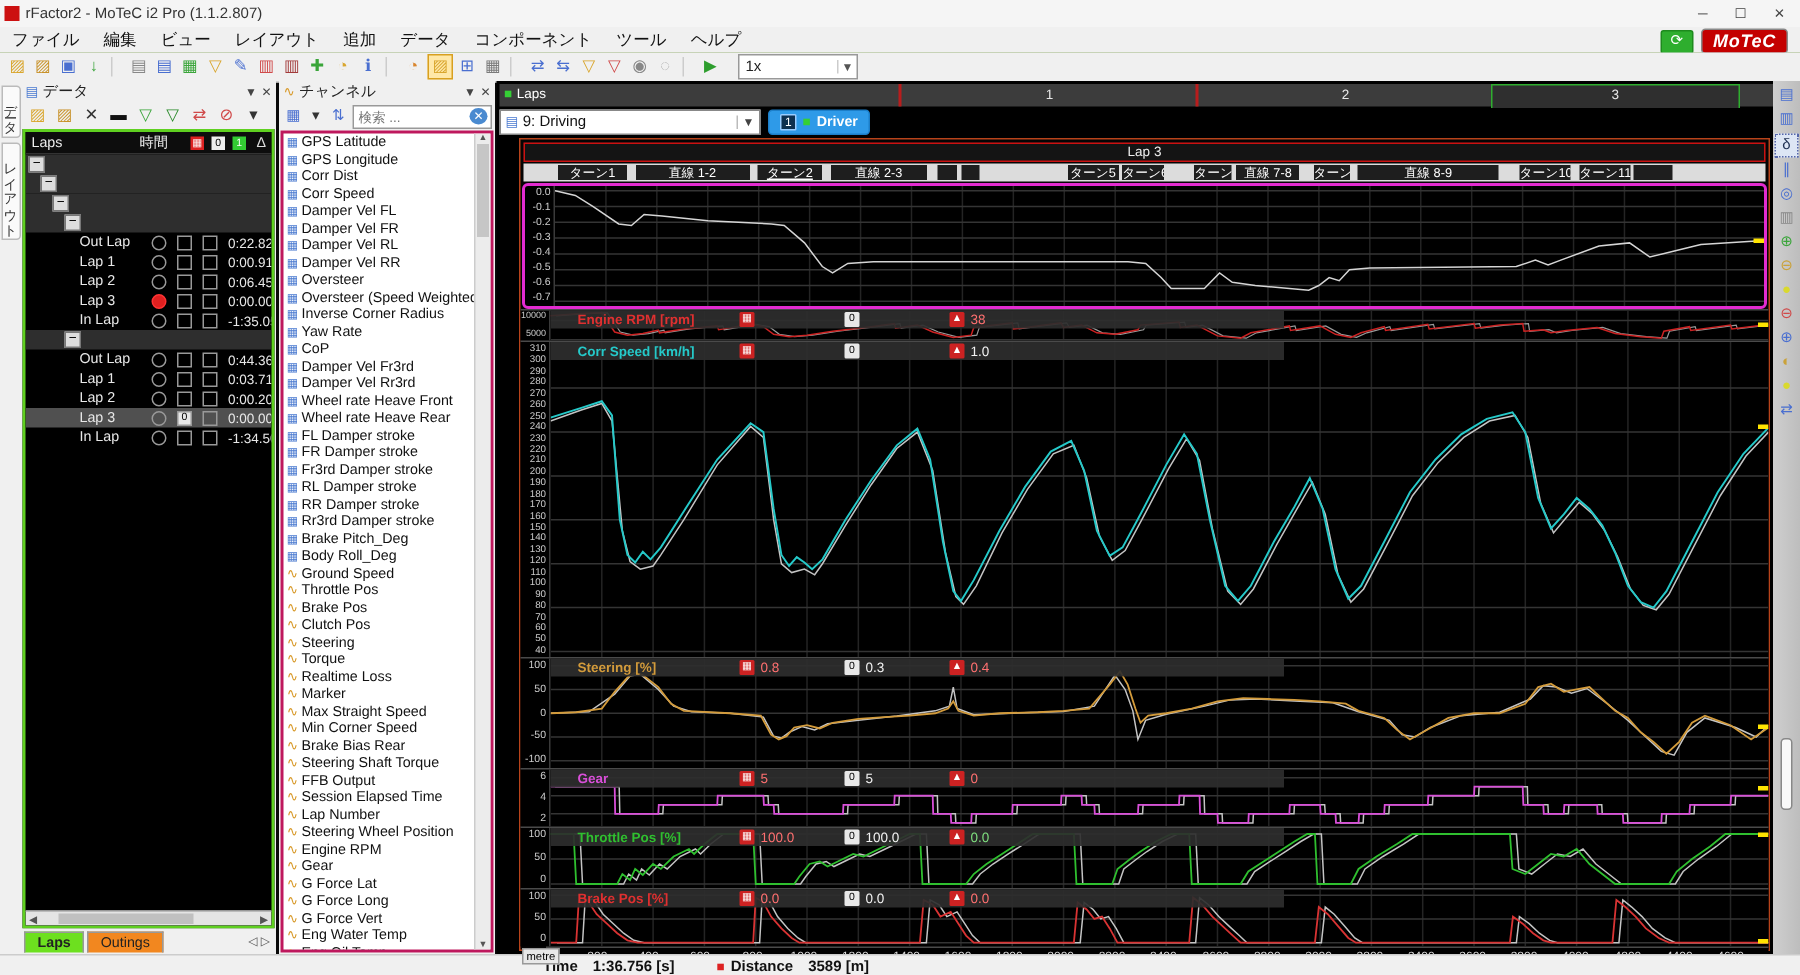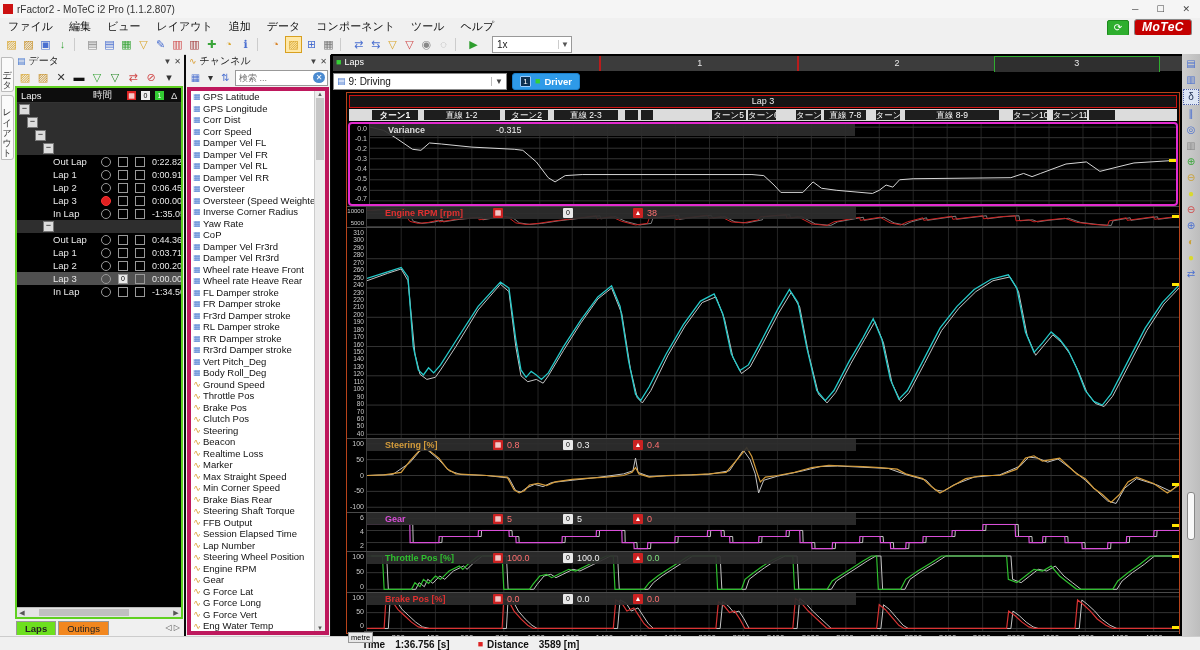--- a/index.html
+++ b/index.html
@@ -65,21 +65,21 @@
   .ptab.green{background:#6de01f;font-weight:bold}
   .ptab.orange{background:#f2871f}
   .ptarr{margin-left:auto;font-size:8px;color:#555;padding-right:2px}
   
   .chpane{left:186px;top:54px;width:144px;height:582px;background:#f0f0f0;display:flex;flex-direction:column}
   .chtools{height:19px;display:flex;align-items:center;gap:2px;padding:0 2px}
   .chtools .tbi{width:13px;font-size:10px}
   .searchbox{flex:1;height:14px;background:#fff;border:1px solid #999;display:flex;align-items:center}
   .searchbox input{border:none;outline:none;width:70px;font-size:9px;padding:0 3px;background:transparent;font-family:inherit}
   .clearbtn{margin-left:auto;width:12px;color:#fff;background:#4a8ad0;border-radius:50%;font-size:8px;line-height:11px;text-align:center;height:11px;margin-right:2px}
-  .chlist{flex:1;background:#fff;border:4px solid #be185d;margin:0 1px 1px 1px;overflow:hidden;position:relative}
+  .chlist{flex:1;background:#fff;border:2px solid #be185d;margin:0 1px 1px 1px;overflow:hidden;position:relative}
   .chitem{height:11.5px;display:flex;align-items:center;font-size:9.5px;color:#111;white-space:nowrap}
   .chitem .ic{width:12px;text-align:center;font-size:8px;flex:none}
   .chitem.grid .ic::before{content:"▦";color:#4a7ad0}
   .chitem.wave .ic::before{content:"∿";color:#d89a2a;font-size:9px}
   .chscroll{position:absolute;right:0;top:0;bottom:0;width:10px;background:#ececec;border-left:1px solid #ccc;display:flex;flex-direction:column;align-items:center;font-size:6px;color:#555}
   .chthumb{width:8px;height:62px;background:#c6c6c6;margin-top:1px}
   
   .grapharea{left:331px;top:54px;width:851px;height:582px;background:#000}
   .lapsband{position:absolute;left:2px;top:2px;right:0;height:15px;background:#3c3c3c;color:#fff;font-size:9px}
   .lapsband .bandlabel{position:absolute;left:3px;top:1px;display:flex;gap:3px;align-items:center}
@@ -458,21 +458,21 @@
         <div class="chitem grid">
           <span class="ic"></span>
           <span class="chlabel">RR Damper stroke</span>
         </div>
         <div class="chitem grid">
           <span class="ic"></span>
           <span class="chlabel">Rr3rd Damper stroke</span>
         </div>
         <div class="chitem grid">
           <span class="ic"></span>
-          <span class="chlabel">Vert Pitch_Deg</span>
+          <span class="chlabel">Brake Pitch_Deg</span>
         </div>
         <div class="chitem grid">
           <span class="ic"></span>
           <span class="chlabel">Body Roll_Deg</span>
         </div>
         <div class="chitem wave">
           <span class="ic"></span>
           <span class="chlabel">Ground Speed</span>
         </div>
         <div class="chitem wave">
@@ -486,21 +486,21 @@
         <div class="chitem wave">
           <span class="ic"></span>
           <span class="chlabel">Clutch Pos</span>
         </div>
         <div class="chitem wave">
           <span class="ic"></span>
           <span class="chlabel">Steering</span>
         </div>
         <div class="chitem wave">
           <span class="ic"></span>
-          <span class="chlabel">Beacon</span>
+          <span class="chlabel">Torque</span>
         </div>
         <div class="chitem wave">
           <span class="ic"></span>
           <span class="chlabel">Realtime Loss</span>
         </div>
         <div class="chitem wave">
           <span class="ic"></span>
           <span class="chlabel">Marker</span>
         </div>
         <div class="chitem wave">
@@ -595,21 +595,21 @@
       <span class="gsq">■</span>
       <span>Driver</span>
     </span>
   </div>
 
   <div class="plotsframe">
     <div class="laptitle">Lap 3</div>
 
     <div class="sections">
 
-    <span class="sec" style="left: 2.8%; width: 5.5%; font-weight: bold;">ターン1</span>
+    <span class="sec" style="left: 2.8%; width: 5.5%;">ターン1</span>
         <span class="sec" style="left: 9%; width: 9.2%;">直線 1-2</span>
         <span class="sec" style="left: 18.9%; width: 5.1%; text-decoration: underline;">ターン2</span>
         <span class="sec" style="left: 24.7%; width: 7.8%;">直線 2-3</span>
         <span class="sec" style="left: 33.3%; width: 1.6%;"></span>
         <span class="sec" style="left: 35.3%; width: 1.4%;"></span>
         <span class="sec" style="left: 37.3%; width: 5.8%; margin-top: 12px;">ターン4</span>
         <span class="sec" style="left: 43.8%; width: 4.1%;">ターン5</span>
         <span class="sec" style="left: 48.2%; width: 3.4%;">ターン6</span>
         <span class="sec" style="left: 54%; width: 3%;">ターン7</span>
         <span class="sec" style="left: 57.4%; width: 5.1%;">直線 7-8</span>
@@ -660,24 +660,20 @@
             <line x1="0" y1="3.9473684210526314" x2="1000" y2="3.9473684210526314" stroke="#343434" vector-effect="non-scaling-stroke"></line>
             <line x1="0" y1="17.105263157894736" x2="1000" y2="17.105263157894736" stroke="#343434" vector-effect="non-scaling-stroke"></line>
             <line x1="0" y1="30.263157894736842" x2="1000" y2="30.263157894736842" stroke="#343434" vector-effect="non-scaling-stroke"></line>
             <line x1="0" y1="43.421052631578945" x2="1000" y2="43.421052631578945" stroke="#343434" vector-effect="non-scaling-stroke"></line>
             <line x1="0" y1="56.57894736842106" x2="1000" y2="56.57894736842106" stroke="#343434" vector-effect="non-scaling-stroke"></line>
             <line x1="0" y1="69.73684210526316" x2="1000" y2="69.73684210526316" stroke="#343434" vector-effect="non-scaling-stroke"></line>
             <line x1="0" y1="82.89473684210526" x2="1000" y2="82.89473684210526" stroke="#343434" vector-effect="non-scaling-stroke"></line>
             <line x1="0" y1="96.05263157894737" x2="1000" y2="96.05263157894737" stroke="#343434" vector-effect="non-scaling-stroke"></line>
             <polyline points="0.0,3.9 16.8,7.9 31.6,17.1 52.7,31.6 63.2,32.9 73.7,23.7 88.5,25.0 126.4,28.9 179.0,31.6 189.6,32.9 206.4,47.4 221.1,67.1 229.6,72.4 242.2,64.5 263.3,63.2 473.9,63.2 488.6,64.5 501.3,76.3 509.7,85.5 537.1,85.5 549.7,72.4 560.2,80.3 579.2,82.9 623.4,86.8 631.8,82.9 640.3,76.3 648.7,78.9 657.1,69.7 674.0,68.4 795.1,67.1 810.9,61.8 821.4,65.8 831.9,61.8 863.5,50.0 888.8,47.4 905.6,59.2 926.7,53.9 947.8,48.7 1000.0,45.4" fill="none" stroke="#d5d5d5" stroke-width="1" vector-effect="non-scaling-stroke"></polyline>
           </svg>
-        <div class="plot-label">
-          <span class="plname" style="color:#ddd">Variance</span>
-          <span class="chipval w">-0.315</span>
-        </div>
       </div>
     </div>
 
     <div class="plot" style="height:20px">
       <div class="yaxis" style="font-size:6px;line-height:6px">
 
       <span>10000</span>
           <span>5000</span>
         </div>
       <div class="chartbox" style="--ct:40%">
@@ -782,20 +778,29 @@
             <line x1="0" y1="14.634146341463413" x2="1000" y2="14.634146341463413" stroke="#343434" vector-effect="non-scaling-stroke"></line>
             <line x1="0" y1="28.57142857142857" x2="1000" y2="28.57142857142857" stroke="#343434" vector-effect="non-scaling-stroke"></line>
             <line x1="0" y1="42.508710801393725" x2="1000" y2="42.508710801393725" stroke="#343434" vector-effect="non-scaling-stroke"></line>
             <line x1="0" y1="56.44599303135889" x2="1000" y2="56.44599303135889" stroke="#343434" vector-effect="non-scaling-stroke"></line>
             <line x1="0" y1="70.38327526132404" x2="1000" y2="70.38327526132404" stroke="#343434" vector-effect="non-scaling-stroke"></line>
             <line x1="0" y1="84.3205574912892" x2="1000" y2="84.3205574912892" stroke="#343434" vector-effect="non-scaling-stroke"></line>
             <line x1="0" y1="98.25783972125436" x2="1000" y2="98.25783972125436" stroke="#343434" vector-effect="non-scaling-stroke"></line>
             <polyline points="0.0,25.1 25.3,21.6 42.1,19.5 50.5,25.1 59.0,59.9 65.3,69.7 73.7,72.1 84.2,71.1 90.6,67.6 109.5,56.4 136.9,39.0 164.3,26.8 174.8,30.3 183.2,56.4 189.6,70.4 198.0,73.2 208.5,72.1 216.9,73.9 223.3,70.4 242.2,58.2 263.3,45.3 284.3,33.8 301.2,28.6 313.8,40.8 324.3,66.9 332.8,80.8 339.1,83.3 349.6,77.4 370.7,60.6 391.7,46.7 412.8,35.5 429.7,32.8 440.2,43.2 450.7,61.7 461.2,69.3 471.8,66.2 486.5,55.7 507.6,40.1 522.3,30.7 532.9,37.6 543.4,59.2 556.0,79.1 566.6,83.3 577.1,78.4 596.0,64.5 612.9,53.0 625.5,44.6 636.1,54.7 646.6,73.9 657.1,82.6 667.6,78.4 686.6,64.5 707.7,48.8 728.7,38.3 749.8,30.3 770.9,25.1 791.9,23.3 802.4,30.3 813.0,51.2 823.5,60.6 834.0,55.7 844.6,50.9 855.1,54.4 865.6,59.9 876.2,68.3 886.7,78.4 897.2,83.6 907.8,85.0 918.3,80.1 939.3,64.5 960.4,48.8 981.5,36.2 1000.0,28.6" fill="none" stroke="#c4c4c4" stroke-width="1" vector-effect="non-scaling-stroke"></polyline>
             <polyline points="0.0,24.0 25.3,20.9 42.1,18.8 50.5,23.3 56.9,56.4 63.2,67.6 69.5,70.0 75.8,66.6 82.1,69.0 90.6,65.2 109.5,53.7 136.9,37.3 164.3,25.8 174.8,28.6 183.2,53.0 189.6,67.6 195.9,71.1 202.2,68.3 208.5,70.0 214.8,72.1 223.3,69.0 242.2,56.4 263.3,43.9 284.3,32.8 301.2,27.5 311.7,37.3 322.2,63.4 330.7,79.1 337.0,82.2 347.5,75.6 368.6,59.9 389.6,46.0 410.7,34.8 427.5,31.4 438.1,40.8 448.6,59.9 459.1,67.9 469.7,65.2 484.4,54.7 505.5,39.0 520.2,29.3 530.7,35.5 541.3,56.4 553.9,77.4 564.4,82.2 575.0,77.4 593.9,63.4 610.8,52.3 623.4,43.2 634.0,53.0 644.5,72.1 655.0,81.5 665.5,77.4 684.5,63.4 705.6,47.7 726.6,37.3 747.7,29.3 768.7,24.4 789.8,22.3 800.3,28.6 810.9,49.5 821.4,59.2 831.9,54.7 842.5,49.5 853.0,53.0 863.5,58.2 874.1,66.9 884.6,77.4 895.1,82.6 905.6,84.3 916.2,79.1 937.2,63.4 958.3,47.7 979.4,35.5 1000.0,27.2" fill="none" stroke="#25c9c9" stroke-width="1.3" vector-effect="non-scaling-stroke"></polyline>
           </svg>
+        <div class="plot-label">
+          <span class="plname" style="color:#25c9c9">Corr Speed [km/h]</span>
+          <span class="chip r">▦</span>
+            <span class="chipval"></span>
+          <span class="chip w">0</span>
+            <span class="chipval w"></span>
+          <span class="chip r">▲</span>
+            <span class="chipval w">1.0</span>
+        </div>
       </div>
     </div>
 
     <div class="plot" style="height:73px">
       <div class="yaxis">
 
       <span>100</span>
           <span>50</span>
           <span>0</span>
           <span>-50</span>

